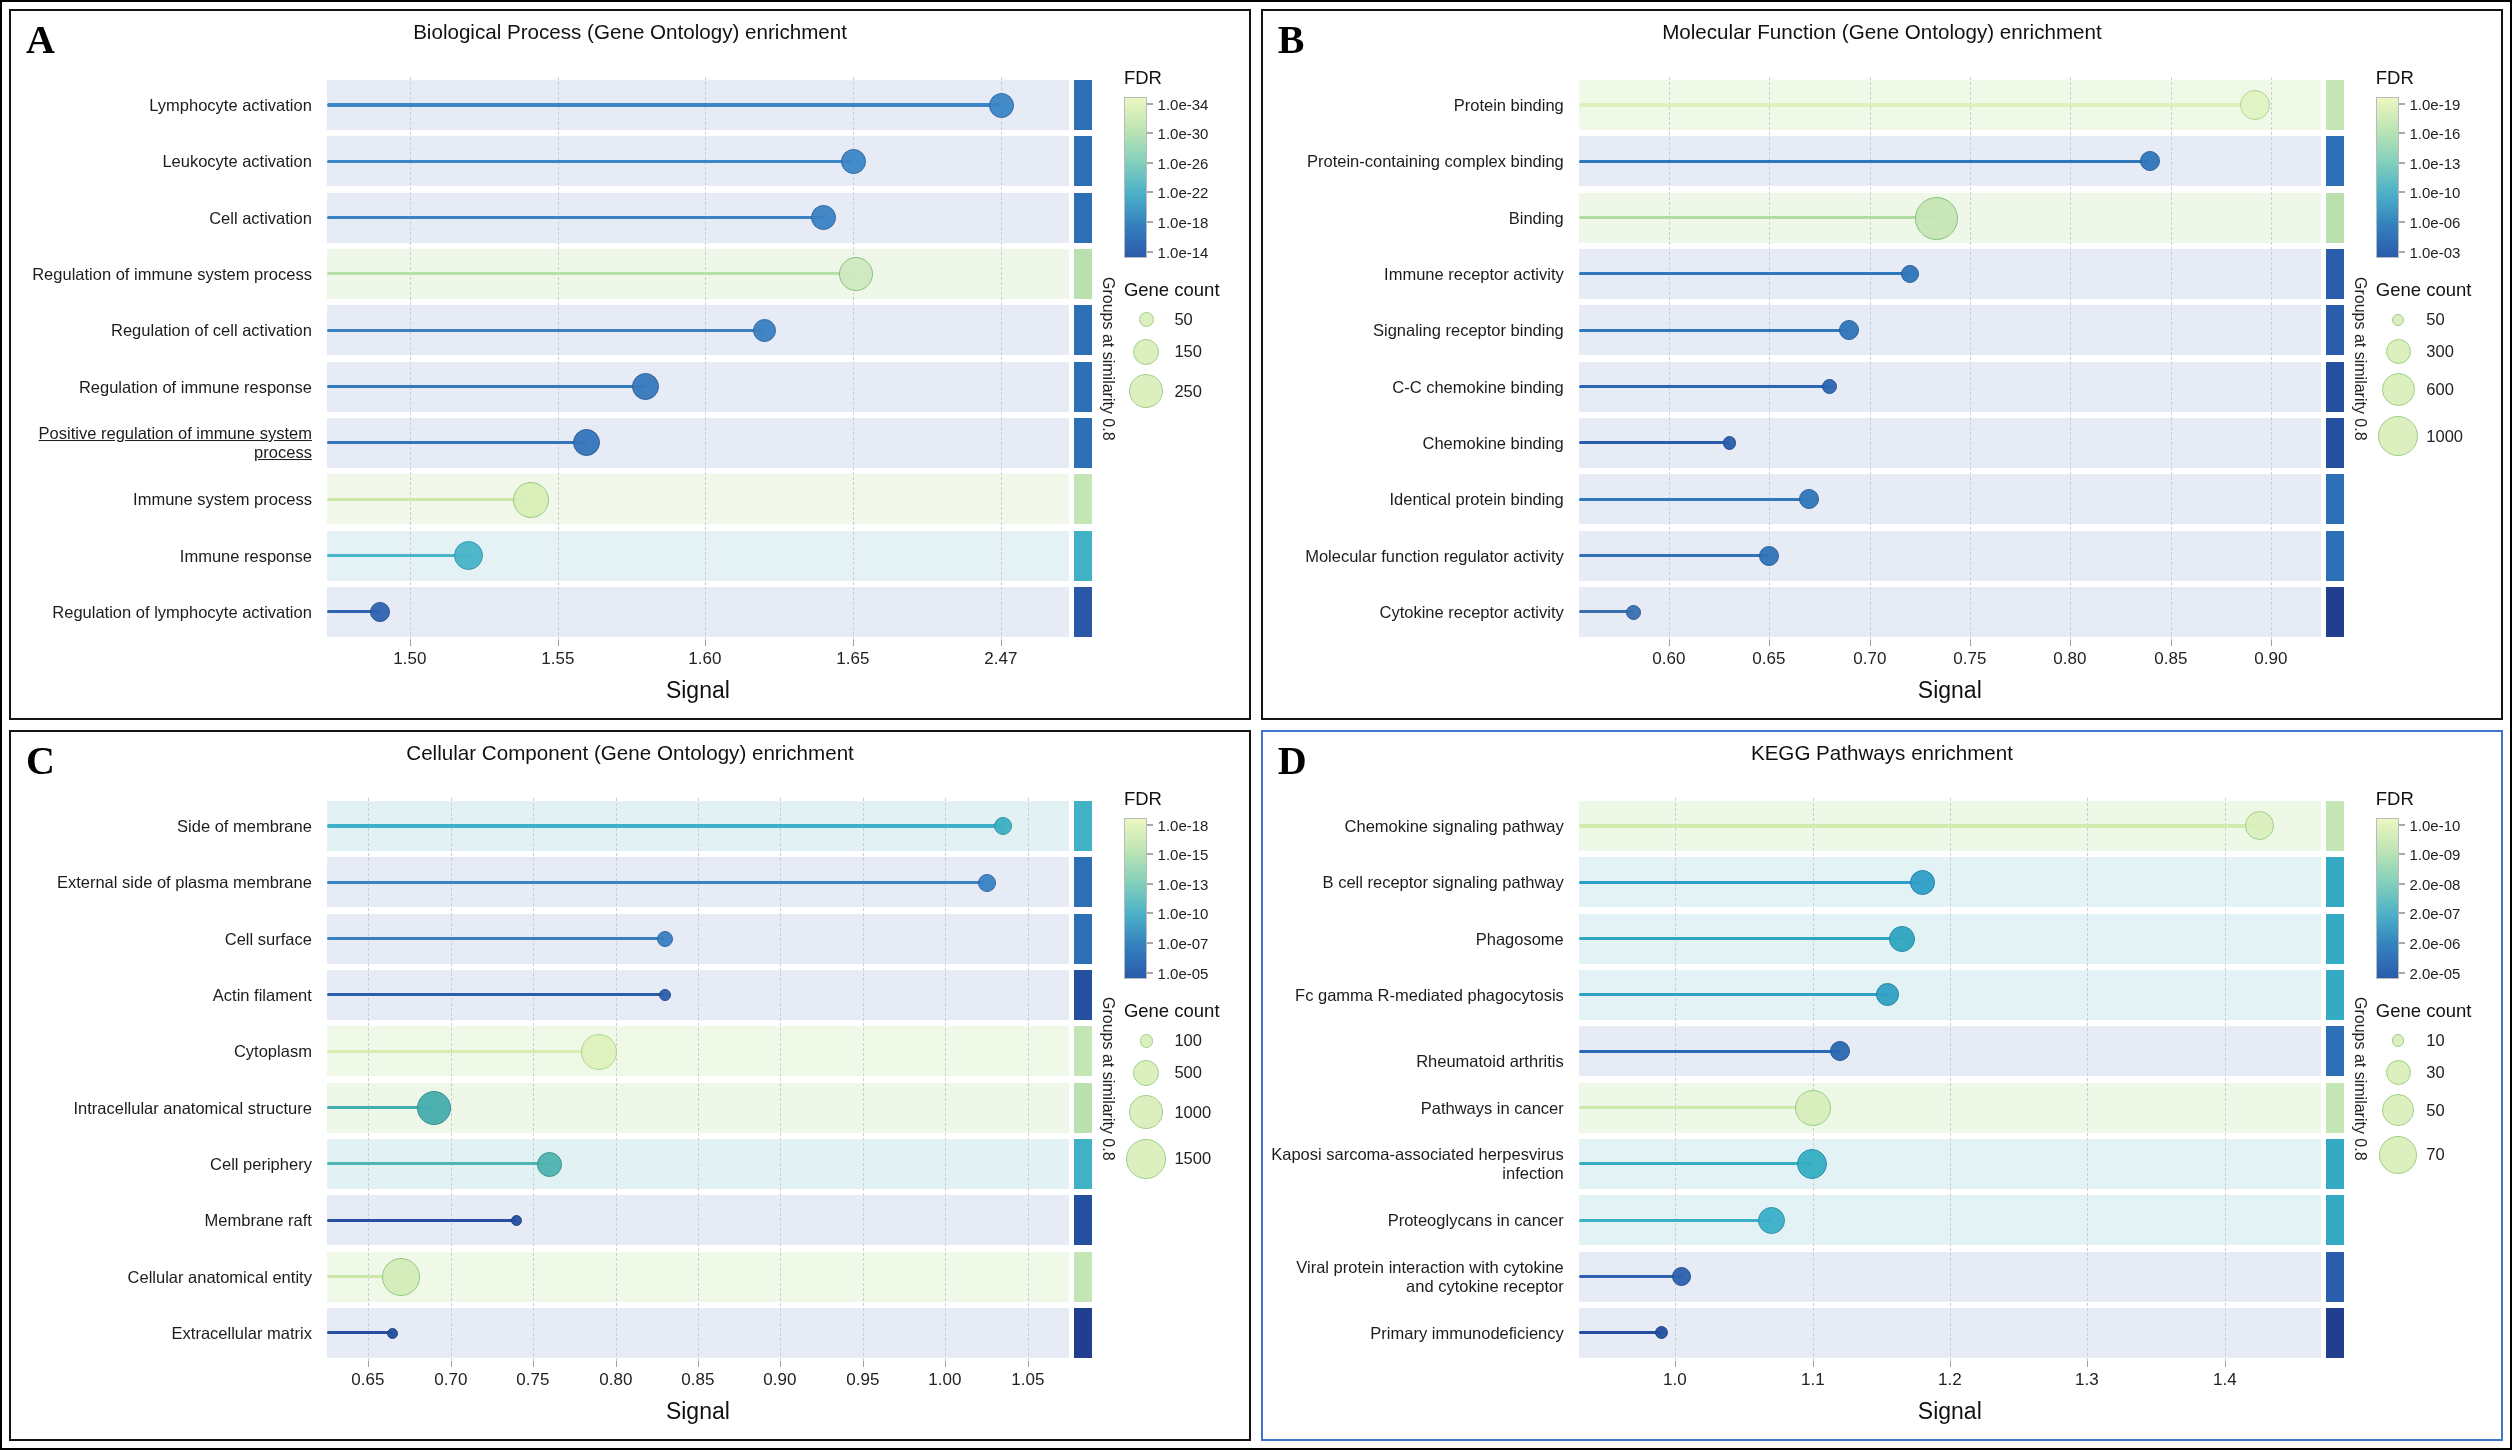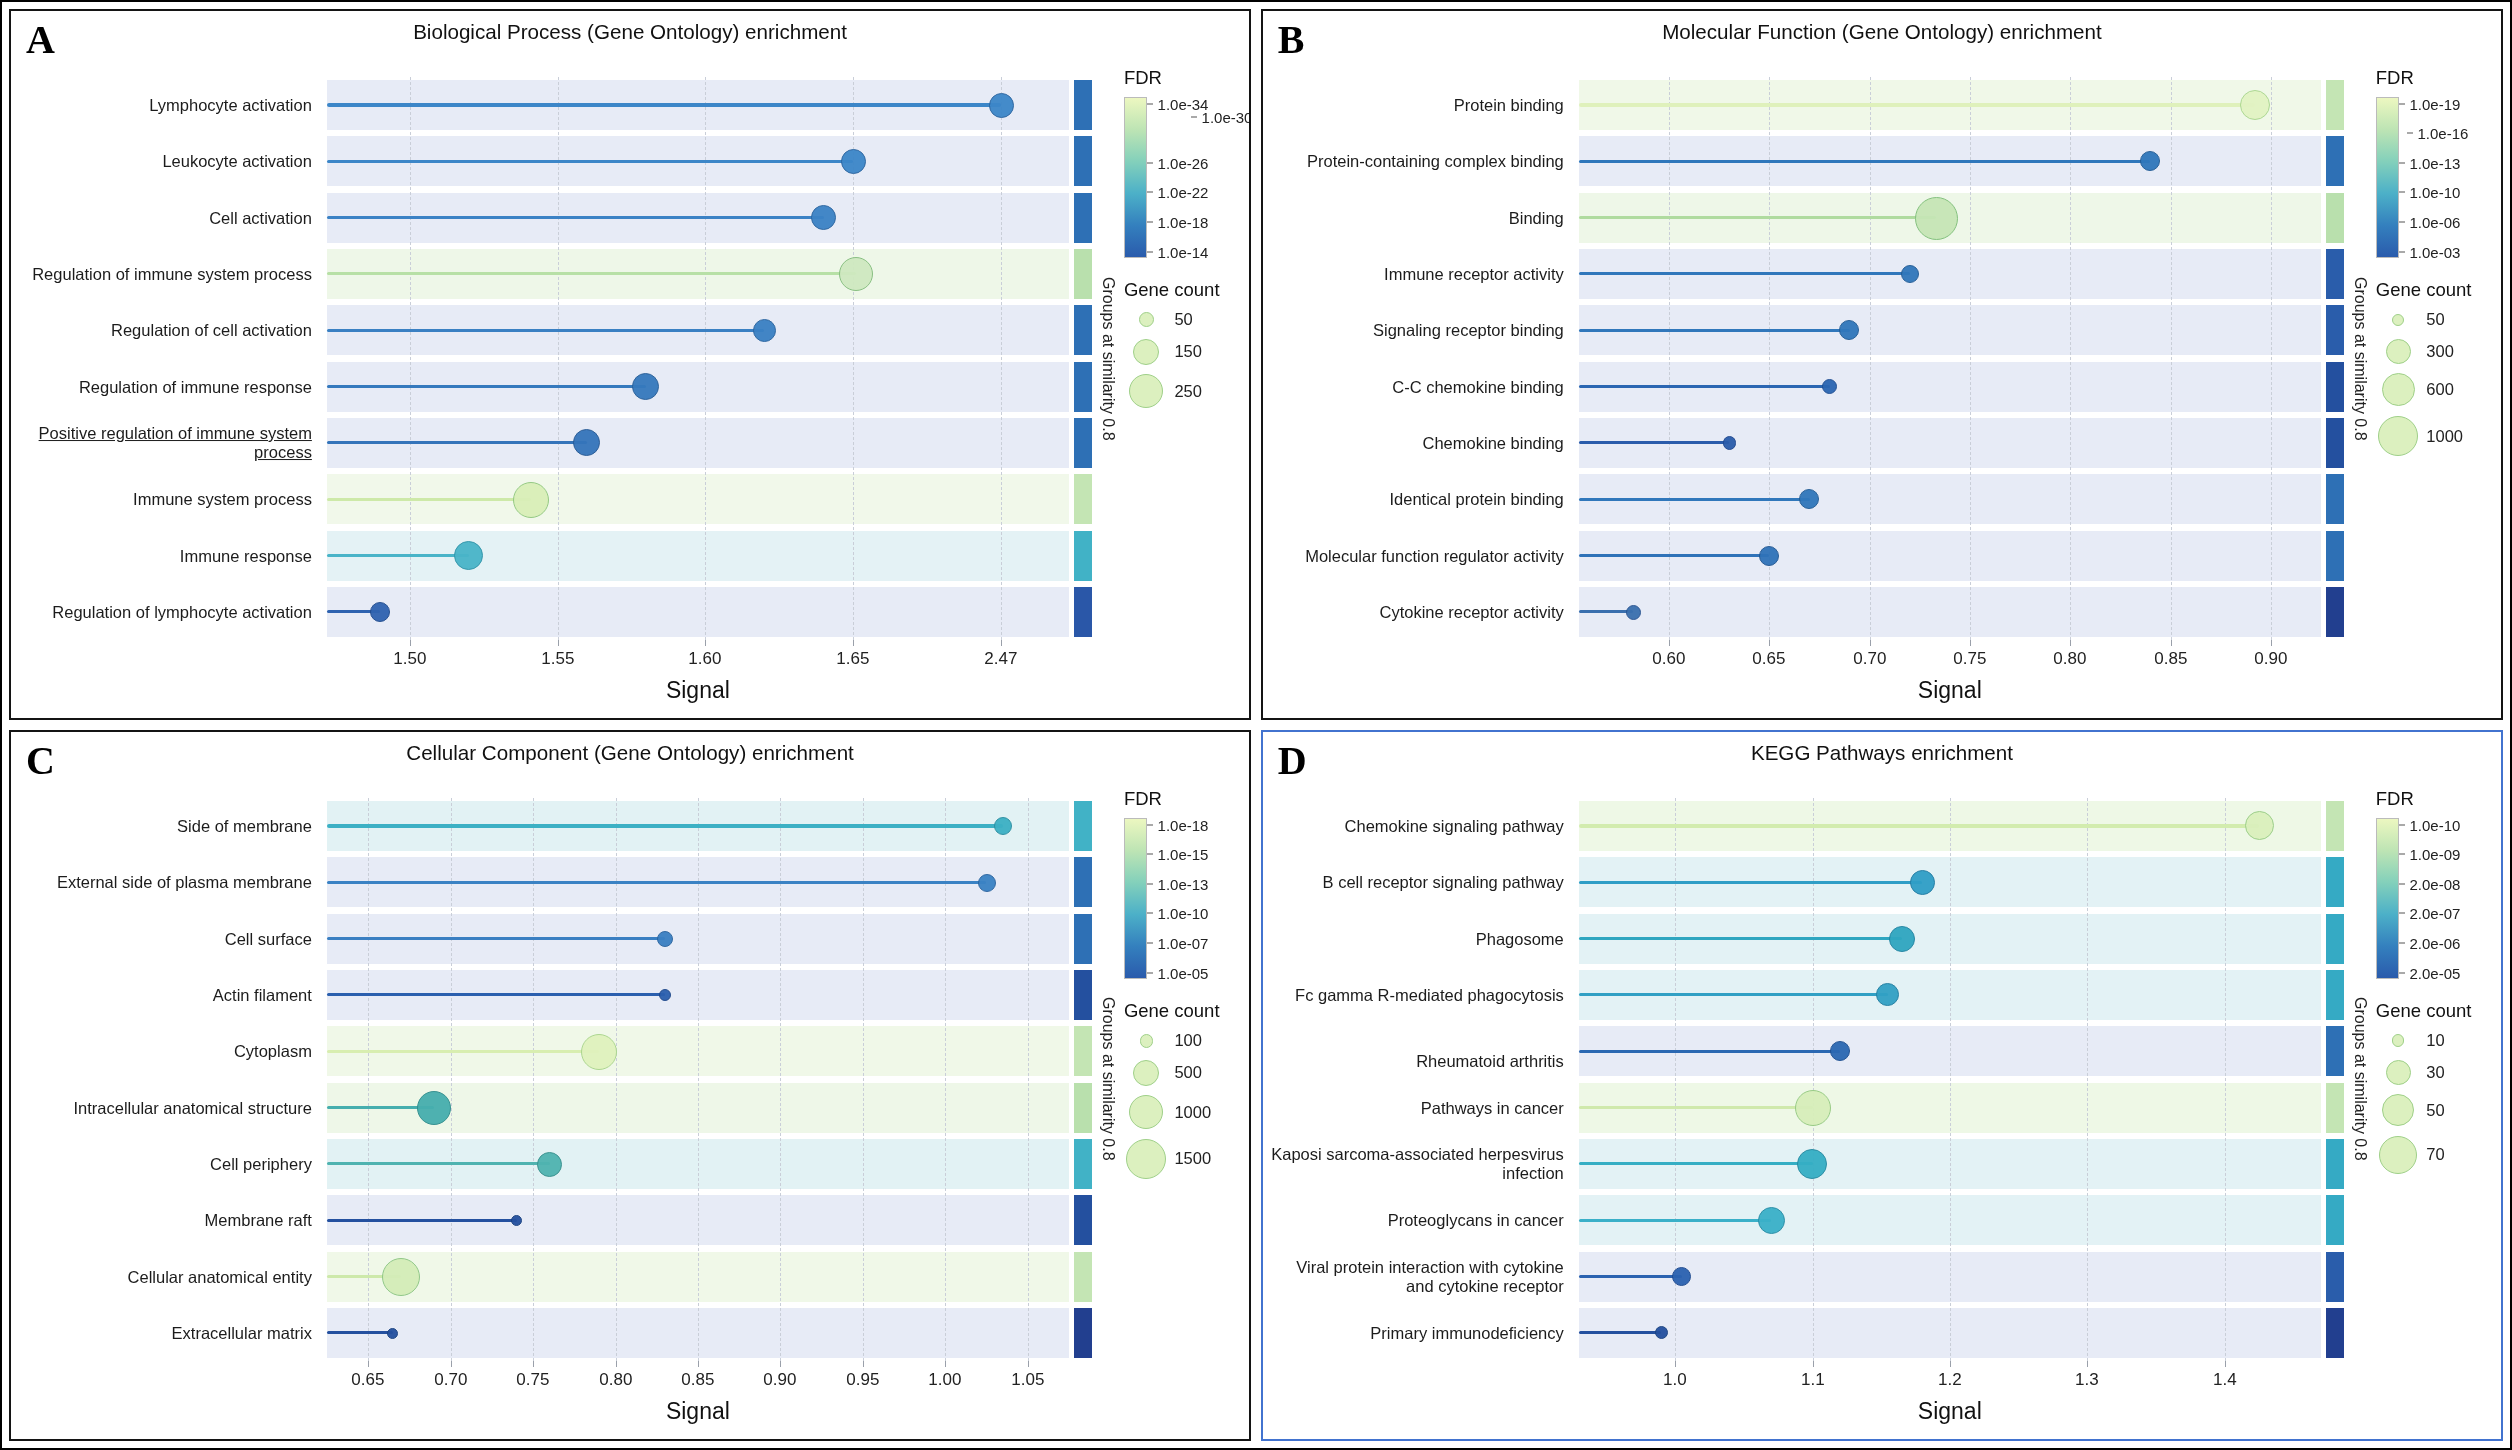--- a/index.html
+++ b/index.html
@@ -129,21 +129,21 @@
     </div>
     <div class="legend">
       <div class="fdr-title">FDR</div>
       <div class="colorbar-row">
         <div class="colorbar" style="background: linear-gradient(rgb(236, 247, 192), rgb(189, 228, 180), rgb(131, 208, 187), rgb(76, 176, 200), rgb(52, 128, 190), rgb(42, 91, 172));"></div>
         <div class="cb-ticks">
             <div class="cb-tick" style="top: 6.9px;">
               <span class="cb-dash"></span>
               <span class="cb-text">1.0e-34</span>
             </div>
-            <div class="cb-tick" style="top: 20px; padding-left: 44px;">
+            <div class="cb-tick" style="top: 36px;">
               <span class="cb-dash"></span>
               <span class="cb-text">1.0e-30</span>
             </div>
             <div class="cb-tick" style="top: 66px;">
               <span class="cb-dash"></span>
               <span class="cb-text">1.0e-26</span>
             </div>
             <div class="cb-tick" style="top: 95px;">
               <span class="cb-dash"></span>
               <span class="cb-text">1.0e-22</span>
@@ -270,21 +270,21 @@
     </div>
     <div class="legend">
       <div class="fdr-title">FDR</div>
       <div class="colorbar-row">
         <div class="colorbar" style="background: linear-gradient(rgb(236, 247, 192), rgb(189, 228, 180), rgb(131, 208, 187), rgb(76, 176, 200), rgb(52, 128, 190), rgb(42, 91, 172));"></div>
         <div class="cb-ticks">
             <div class="cb-tick" style="top: 6.9px;">
               <span class="cb-dash"></span>
               <span class="cb-text">1.0e-19</span>
             </div>
-            <div class="cb-tick" style="top: 36px; padding-left: 8px;">
+            <div class="cb-tick" style="top: 36px;">
               <span class="cb-dash"></span>
               <span class="cb-text">1.0e-16</span>
             </div>
             <div class="cb-tick" style="top: 66px;">
               <span class="cb-dash"></span>
               <span class="cb-text">1.0e-13</span>
             </div>
             <div class="cb-tick" style="top: 95px;">
               <span class="cb-dash"></span>
               <span class="cb-text">1.0e-10</span>

